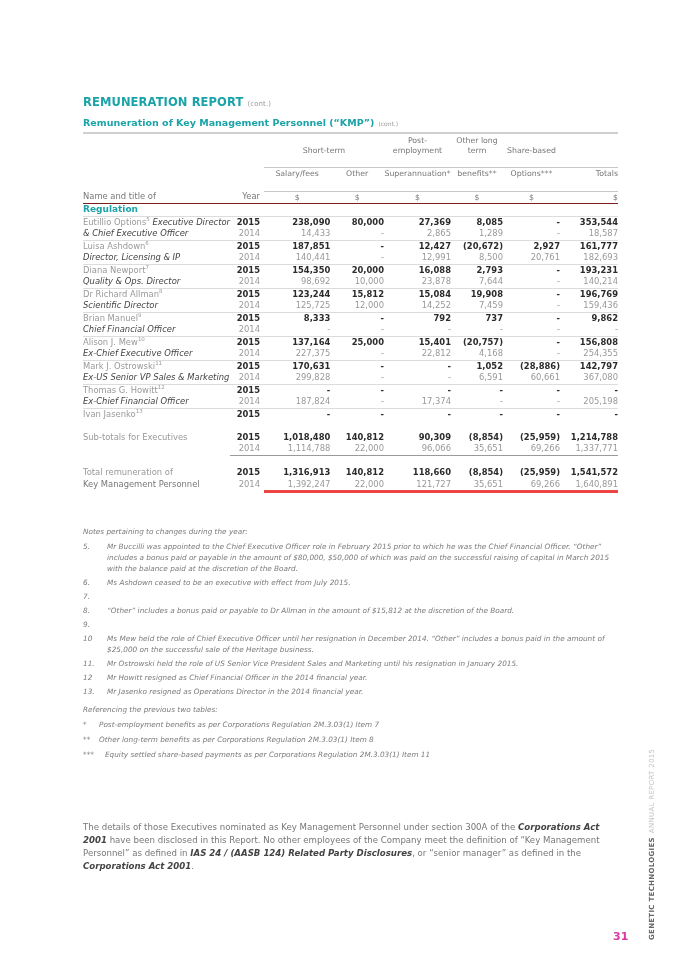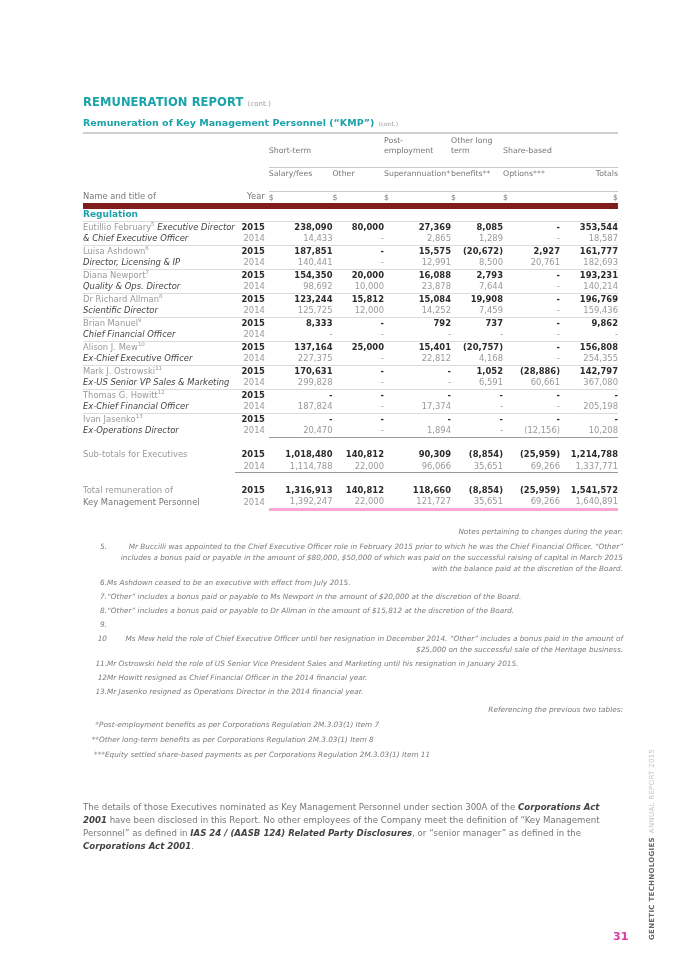--- a/index.html
+++ b/index.html
@@ -12,41 +12,41 @@
   .h2 .cont { font-size:6px; font-weight:normal; color:#9a9a9a; margin-left:4px; }
   .toprule { position:absolute; top:132px; left:0; width:535px; height:2px; background:#cfcfcf; }
 
   table.kmp { position:absolute; top:136px; left:0; width:535px; border-collapse:collapse; font-size:8.4px; }
   table.kmp td { padding:0; height:11.5px; line-height:11.5px; white-space:nowrap; }
   .name { width:145px; text-align:left; color:#888; }
   .name i { color:#444; }
   .yr { width:30px; text-align:right; padding-right:4px !important; }
   .num { text-align:right; }
   .c1{width:72px}.c3{width:67px}.c4{width:52px}.c5{width:57px}.c6{width:58px}
-  .hdr { color:#777; font-size:7.8px; }
+  .hdr { color:#777; font-size:7.8px; text-align:center; }
   tr.b15 td { color:#2b2b2b; font-weight:bold; }
   tr.b15 td.name { color:#999; font-weight:normal; }
   tr.b14 td { color:#999; }
   tr.b14 td.name { color:#444; }
   tr.sep td { border-bottom:1px solid #dcdcdc; }
   tr.sep2 td.num, tr.sep2 td.numline { border-bottom:1px solid #9a9a9a; }
-  tr.sep3 td.num { border-bottom:3px solid #f9a8d4; }
+  tr.sep3 td.num { border-bottom:3px solid #ef4444; }
   .sec td { color:#1aa3a8; font-weight:bold; font-size:9px; height:14px; }
   sup { font-size:5.5px; vertical-align:super; line-height:0; }
   .tot .name { color:#777; }
 
-  .notes { position:absolute; top:526px; left:0; width:540px; font-size:7.3px; font-style:italic; color:#7a7a7a; line-height:11px;text-align:right; }
+  .notes { position:absolute; top:526px; left:0; width:540px; font-size:7.3px; font-style:italic; color:#7a7a7a; line-height:11px; }
   .notes .title { margin-bottom:4px; }
   .note { display:flex; margin-bottom:3px; }
   .note .n { width:24px; flex:none; font-style:italic; }
   .ref { margin-top:7px; }
   .refitem { display:flex; margin-top:4px; }
   .refitem .s { width:16px; flex:none; }
   .refitem .s3 { width:22px; }
-  .para { position:absolute; top:801px; left:0; width:540px; font-size:8.6px; color:#777; line-height:13px; }
+  .para { position:absolute; top:821px; left:0; width:540px; font-size:8.6px; color:#777; line-height:13px; }
   .para b { color:#444; font-style:italic; font-weight:bold; }
   .pagenum { position:absolute; left:613px; top:930px; font-size:11px; font-weight:bold; color:#d63aa5; }
   .side { position:absolute; left:648px; top:940px; transform-origin:left top; transform:rotate(-90deg); white-space:nowrap; font-size:7px; }
   .side .a { font-weight:bold; color:#666; letter-spacing:0.3px; }
   .side .b { color:#c5c5c5; margin-left:4px; letter-spacing:0.3px; }
 </style>
 </head>
 <body>
 
 <div class="page">
@@ -78,37 +78,37 @@
       <td class="hdr">Superannuation*</td>
       <td class="hdr">benefits**</td>
       <td class="hdr">Options***</td>
       <td class="hdr" style="text-align:right">Totals</td>
     </tr>
     <tr style="height:2px">
           <td></td>
           <td></td>
           <td colspan="6" style="height:1px;border-bottom:1px solid #c8c8c8"></td>
         </tr>
-    <tr style="border-bottom:6px solid #7f1d1d">
+    <tr style="border-bottom:1px solid #7f1d1d">
       <td class="name" style="color:#777">Name and title of</td>
       <td class="yr" style="color:#777">Year</td>
       <td class="hdr">$</td>
       <td class="hdr">$</td>
       <td class="hdr">$</td>
       <td class="hdr">$</td>
       <td class="hdr">$</td>
       <td class="hdr" style="text-align:right">$</td>
     </tr>
     <tr class="sec sep">
           <td colspan="8">Regulation</td>
         </tr>
     </tbody>
       <tbody id="rows">
         <tr class="b15">
-          <td class="name"><span>Eutillio February</span><sup>5</sup> <i>Executive Director</i></td>
+          <td class="name"><span>Eutillio Options</span><sup>5</sup> <i>Executive Director</i></td>
           <td class="yr">2015</td>
           <td class="num">238,090</td>
           <td class="num">80,000</td>
           <td class="num">27,369</td>
           <td class="num">8,085</td>
           <td class="num">-</td>
           <td class="num">353,544</td>
         </tr>
         <tr class="b14 sep">
           <td class="name"><i>&amp; Chief Executive Officer</i></td>
@@ -118,21 +118,21 @@
           <td class="num">2,865</td>
           <td class="num">1,289</td>
           <td class="num">-</td>
           <td class="num">18,587</td>
         </tr>
         <tr class="b15">
           <td class="name"><span>Luisa Ashdown</span><sup>6</sup></td>
           <td class="yr">2015</td>
           <td class="num">187,851</td>
           <td class="num">-</td>
-          <td class="num">15,575</td>
+          <td class="num">12,427</td>
           <td class="num">(20,672)</td>
           <td class="num">2,927</td>
           <td class="num">161,777</td>
         </tr>
         <tr class="b14 sep">
           <td class="name"><i>Director, Licensing &amp; IP</i></td>
           <td class="yr">2014</td>
           <td class="num">140,441</td>
           <td class="num">-</td>
           <td class="num">12,991</td>
@@ -262,30 +262,20 @@
         </tr>
         <tr class="b15">
           <td class="name"><span>Ivan Jasenko</span><sup>13</sup></td>
           <td class="yr">2015</td>
           <td class="num">-</td>
           <td class="num">-</td>
           <td class="num">-</td>
           <td class="num">-</td>
           <td class="num">-</td>
           <td class="num">-</td>
-        </tr>
-        <tr class="b14 sep2">
-          <td class="name"><i>Ex-Operations Director</i></td>
-          <td class="yr">2014</td>
-          <td class="num">20,470</td>
-          <td class="num">-</td>
-          <td class="num">1,894</td>
-          <td class="num">-</td>
-          <td class="num">(12,156)</td>
-          <td class="num">10,208</td>
         </tr>
       </tbody>
     <tbody>
         <tr style="height:10px">
           <td colspan="8"></td>
         </tr>
     <tr class="b15 tot">
       <td class="name">Sub-totals for Executives</td>
       <td class="yr">2015</td>
       <td class="num">1,018,480</td>
@@ -337,21 +327,20 @@
         <div class="note">
           <span class="n">5.</span>
           <span>Mr Buccilli was appointed to the Chief Executive Officer role in February 2015 prior to which he was the Chief Financial Officer. “Other” includes a bonus paid or payable in the amount of $80,000, $50,000 of which was paid on the successful raising of capital in March 2015 with the balance paid at the discretion of the Board.</span>
         </div>
         <div class="note">
           <span class="n">6.</span>
           <span>Ms Ashdown ceased to be an executive with effect from July 2015.</span>
         </div>
         <div class="note">
           <span class="n">7.</span>
-          <span>“Other” includes a bonus paid or payable to Ms Newport in the amount of $20,000 at the discretion of the Board.</span>
         </div>
         <div class="note">
           <span class="n">8.</span>
           <span>“Other” includes a bonus paid or payable to Dr Allman in the amount of $15,812 at the discretion of the Board.</span>
         </div>
         <div class="note">
           <span class="n">9.</span>
         </div>
         <div class="note">
           <span class="n">10</span>

